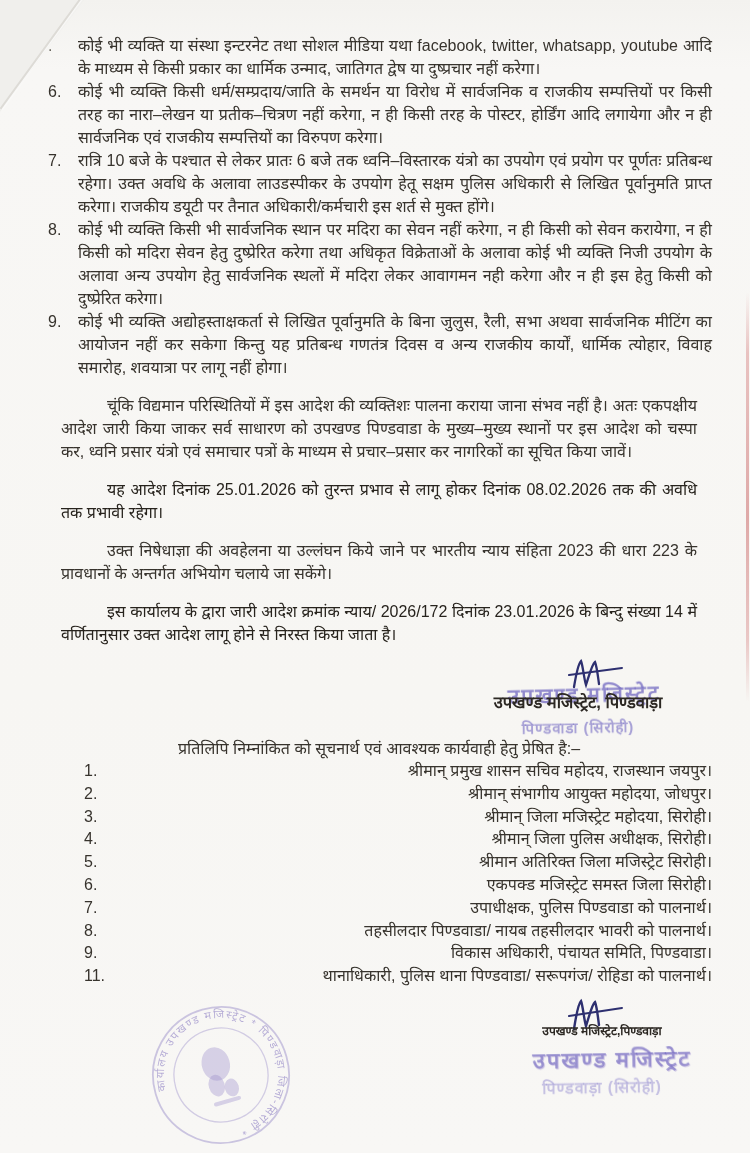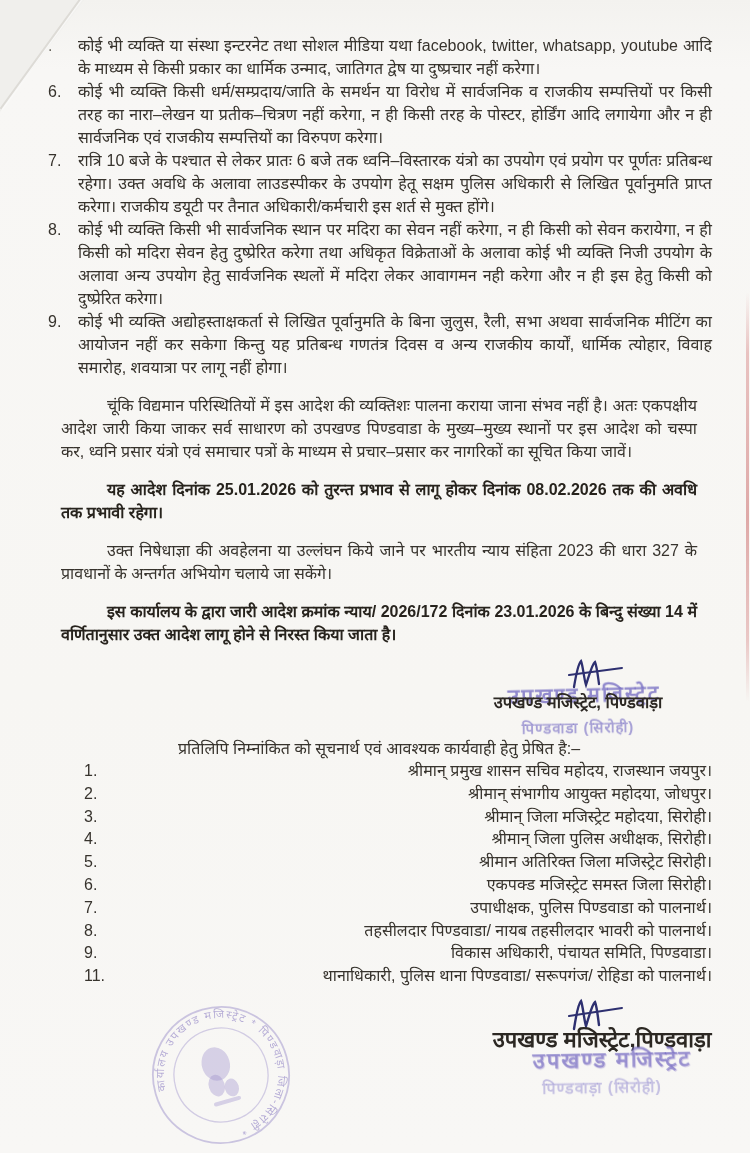--- a/index.html
+++ b/index.html
@@ -22,40 +22,40 @@
   .edge-line{position:absolute;right:1px;top:292px;width:3px;height:410px;border-radius:2px;
     background:linear-gradient(180deg,rgba(214,130,130,0),rgba(214,130,130,.45) 15%,rgba(198,92,92,.5) 55%,rgba(214,130,130,.4) 85%,rgba(214,130,130,0));}
   
   .rules{margin:0;padding:0;}
   .rule{display:flex;margin:0;}
   .rule .num{flex:0 0 30px;text-align:left;padding-left:2px;}
   .rule .num.faint{color:#6a675f;}
   .rule .txt{flex:1;text-align:justify;}
   
   .para{margin:15px;text-align:justify;text-indent:46px;}
-  .para.bold{font-weight:700;color:#27231d;}
+  .para.bold{font-weight:400;color:#27231d;}
   
   .sig-mid{position:relative;width:260px;margin:2px 4px 0 auto;height:72px;text-align:center;}
   .sig-mid .scribble{position:absolute;top:-4px;left:118px;}
   .sig-mid .stamp-big{position:absolute;top:22px;left:6px;width:100%;
     font-size:21px;font-weight:700;letter-spacing:2px;color:rgba(106,96,190,.72);
     transform:rotate(-1.5deg);filter:blur(.4px);white-space:nowrap;}
   .sig-mid .printed{position:relative;top:30px;font-weight:700;font-size:16.5px;color:#2c2823;white-space:nowrap;z-index:2;}
   .sig-mid .stamp-small{position:relative;top:32px;font-size:15px;font-weight:700;letter-spacing:1px;
     color:rgba(118,108,196,.62);filter:blur(.45px);transform:rotate(-1deg);z-index:1;}
   
   .copies-heading{margin:4px 0 0 0;text-align:center;}
   .copies{margin:0 0 0 38px;padding:0;}
   .copy{display:flex;line-height:22.8px;}
   .copy .num{flex:0 0 28px;}
   .copy .txt{flex:1;text-align:right;}
   
   .sig-bottom{position:absolute;top:996px;right:14px;width:268px;height:120px;text-align:center;}
   .sig-bottom .scribble{position:absolute;top:0;left:96px;}
-  .sig-bottom .printed{position:absolute;top:32px;left:0;width:100%;font-weight:700;font-size:22px;color:#2c2823;white-space:nowrap;}
+  .sig-bottom .printed{position:absolute;top:24px;left:0;width:100%;font-weight:700;font-size:12px;color:#2c2823;white-space:nowrap;}
   .sig-bottom .stamp-big{position:absolute;top:52px;left:10px;width:100%;font-size:22px;font-weight:700;letter-spacing:2px;
     color:rgba(112,102,192,.6);transform:rotate(-1deg);filter:blur(.5px);white-space:nowrap;
     text-shadow:1px 1px 0 rgba(140,120,200,.35);}
   .sig-bottom .stamp-small{position:absolute;top:80px;left:0;width:100%;font-size:16px;font-weight:700;letter-spacing:1px;
     color:rgba(126,116,200,.42);filter:blur(.7px);transform:rotate(-1deg);white-space:nowrap;}
   
   .seal{position:absolute;left:146px;top:1000px;width:150px;height:150px;opacity:.85;}
 </style>
 </head>
 <body>
@@ -84,21 +84,21 @@
       <span class="txt">कोई भी व्यक्ति किसी भी सार्वजनिक स्थान पर मदिरा का सेवन नहीं करेगा, न ही किसी को सेवन करायेगा, न ही किसी को मदिरा सेवन हेतु दुष्प्रेरित करेगा तथा अधिकृत विक्रेताओं के अलावा कोई भी व्यक्ति निजी उपयोग के अलावा अन्य उपयोग हेतु सार्वजनिक स्थलों में मदिरा लेकर आवागमन नही करेगा और न ही इस हेतु किसी को दुष्प्रेरित करेगा।</span>
     </div>
     <div class="rule">
       <span class="num">9.</span>
       <span class="txt">कोई भी व्यक्ति अद्योहस्ताक्षकर्ता से लिखित पूर्वानुमति के बिना जुलुस, रैली, सभा अथवा सार्वजनिक मीटिंग का आयोजन नहीं कर सकेगा किन्तु यह प्रतिबन्ध गणतंत्र दिवस व अन्य राजकीय कार्यों, धार्मिक त्योहार, विवाह समारोह, शवयात्रा पर लागू नहीं होगा।</span>
     </div>
   </div>
 
   <p class="para">चूंकि विद्यमान परिस्थितियों में इस आदेश की व्यक्तिशः पालना कराया जाना संभव नहीं है। अतः एकपक्षीय आदेश जारी किया जाकर सर्व साधारण को उपखण्ड पिण्डवाडा के मुख्य–मुख्य स्थानों पर इस आदेश को चस्पा कर, ध्वनि प्रसार यंत्रो एवं समाचार पत्रों के माध्यम से प्रचार–प्रसार कर नागरिकों का सूचित किया जावें।</p>
   <p class="para bold">यह आदेश दिनांक 25.01.2026 को तुरन्त प्रभाव से लागू होकर दिनांक  08.02.2026 तक की अवधि तक प्रभावी रहेगा।</p>
-  <p class="para">उक्त निषेधाज्ञा की अवहेलना या उल्लंघन किये जाने पर भारतीय न्याय संहिता 2023 की धारा 327 के प्रावधानों के अन्तर्गत अभियोग चलाये जा सकेंगे।</p>
+  <p class="para">उक्त निषेधाज्ञा की अवहेलना या उल्लंघन किये जाने पर भारतीय न्याय संहिता 2023 की धारा 223 के प्रावधानों के अन्तर्गत अभियोग चलाये जा सकेंगे।</p>
   <p class="para bold">इस कार्यालय के द्वारा जारी आदेश क्रमांक न्याय/ 2026/172 दिनांक 23.01.2026 के बिन्दु संख्या 14 में वर्णितानुसार उक्त आदेश लागू होने से निरस्त किया जाता है।</p>
 
   <div class="sig-mid">
     <svg class="scribble" width="64" height="34" viewBox="0 0 64 34">
       <path d="M8 30 C 10 18, 13 6, 15 4 C 17 9, 18 22, 20 28 C 23 19, 26 7, 29 5 C 31 10, 32 20, 33 27" fill="none" stroke="#2e3070" stroke-width="2.3" stroke-linecap="round"></path>
       <path d="M3 18 L 56 11" fill="none" stroke="#2e3070" stroke-width="2" stroke-linecap="round"></path>
     </svg>
     <div class="stamp-big">उपखण्ड मजिस्ट्रेट</div>
     <div class="printed">उपखण्ड मजिस्ट्रेट, पिण्डवाड़ा</div>
     <div class="stamp-small">पिण्डवाडा (सिरोही)</div>

